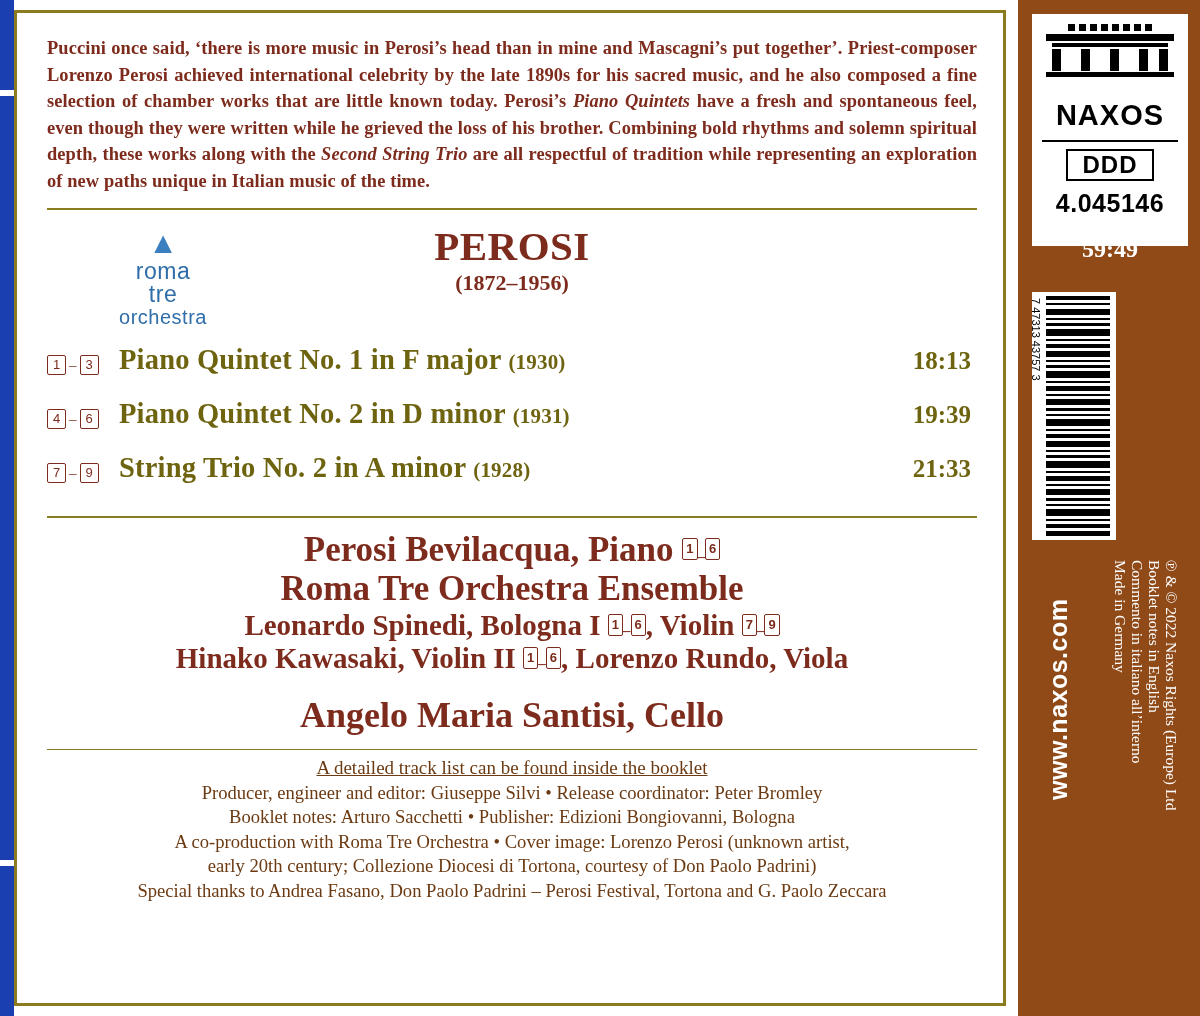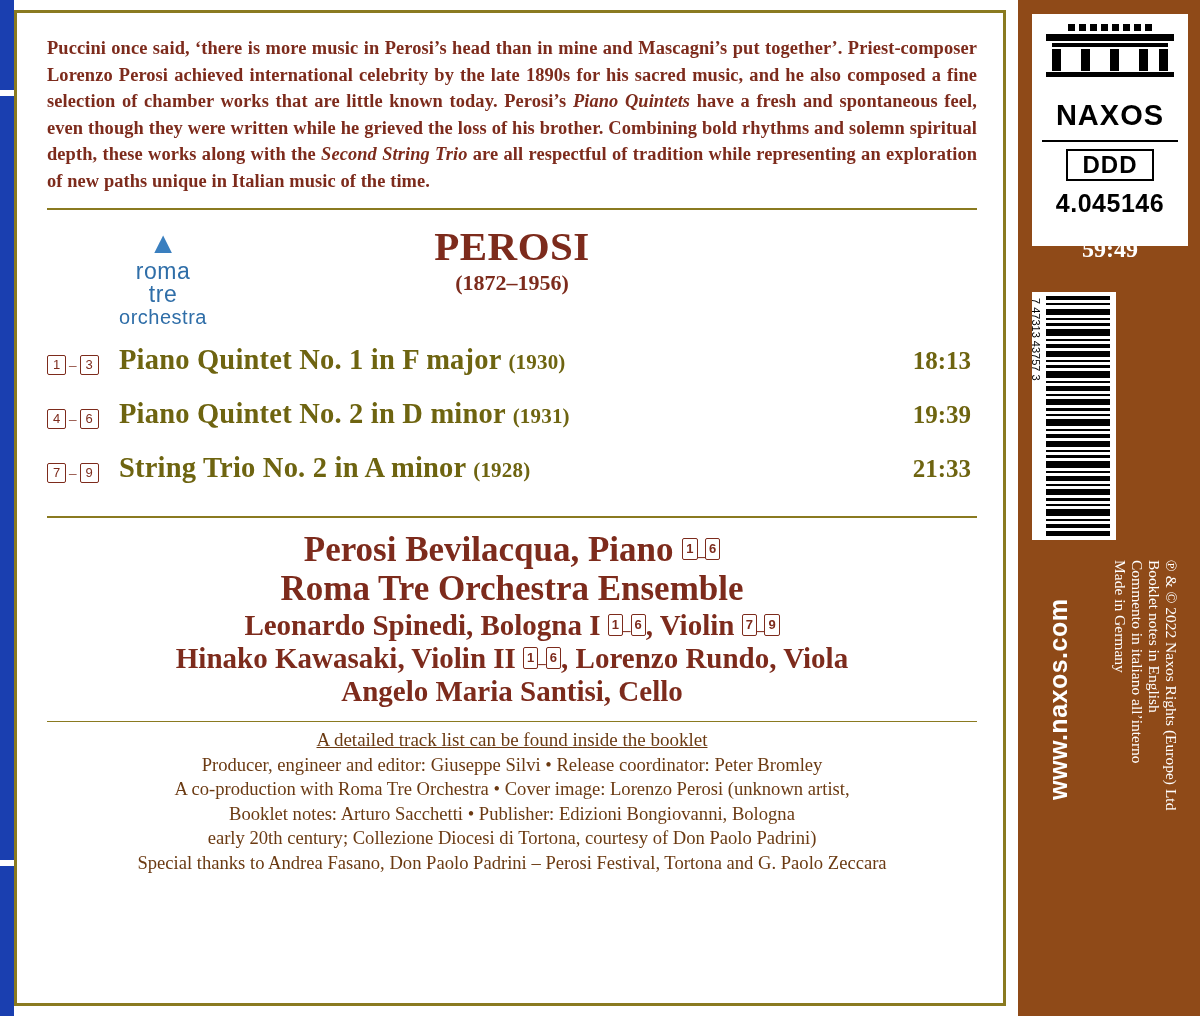--- a/index.html
+++ b/index.html
@@ -78,21 +78,21 @@
     flex:0 0 auto;color:#6e6410;font-size:25px;font-weight:bold;text-align:right;padding-right:6px;
   }
 
   
   .perf{text-align:center;color:#7d2b1c;margin-top:12px;}
   .perf .ln{font-weight:bold;line-height:1.14;}
   .perf .p1{font-size:35px;}
   .perf .p2{font-size:35px;}
   .perf .p3{font-size:29px;}
   .perf .p4{font-size:29px;}
-  .perf .p5{font-size:29px;}
+  .perf .p5{font-size:36px;margin-top:20px;}
   .perf .tn{vertical-align:middle;position:relative;top:-4px;}
 
   
   .credits{
     text-align:center;color:#6b3a12;font-size:18.6px;line-height:24.5px;margin-top:6px;
   }
   .credits .first-line{font-size:19px;text-decoration:underline;}
 
   
   .panel{
@@ -245,22 +245,22 @@
           <span class="tn">1</span><span class="dash">–</span><span class="tn">6</span><span>, Lorenzo Rundo, Viola</span>
         </div>
         <div class="ln p5">Angelo Maria Santisi, Cello</div>
       </div>
 
       <div class="rule thin" style="margin-top:12px;"></div>
 
       <div class="credits">
         <div class="first-line">A detailed track list can be found inside the booklet</div>
         <div>Producer, engineer and editor: Giuseppe Silvi • Release coordinator: Peter Bromley</div>
+        <div>Booklet notes: Arturo Sacchetti • Publisher: Edizioni Bongiovanni, Bologna</div>
         <div>A co-production with Roma Tre Orchestra • Cover image: Lorenzo Perosi (unknown artist,</div>
-        <div>Booklet notes: Arturo Sacchetti • Publisher: Edizioni Bongiovanni, Bologna</div>
         <div>early 20th century; Collezione Diocesi di Tortona, courtesy of Don Paolo Padrini)</div>
         <div>Special thanks to Andrea Fasano, Don Paolo Padrini – Perosi Festival, Tortona and G. Paolo Zeccara</div>
       </div>
 
     </div>
   </div>
 
   <div class="panel"></div>
 
   <div class="panel-white">

